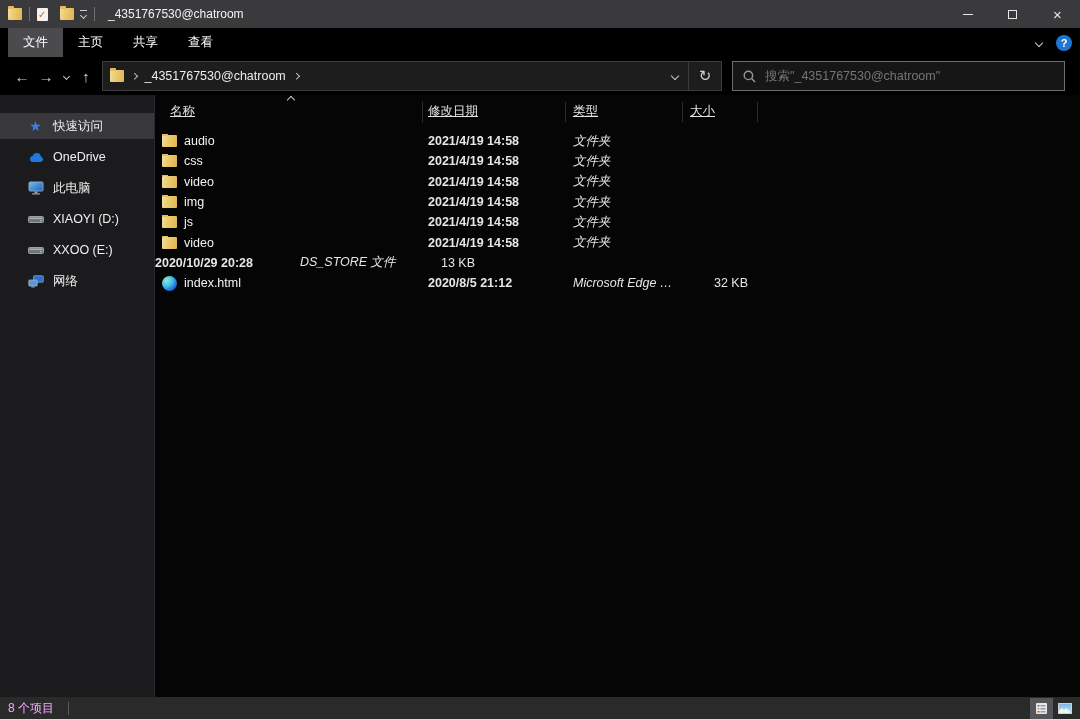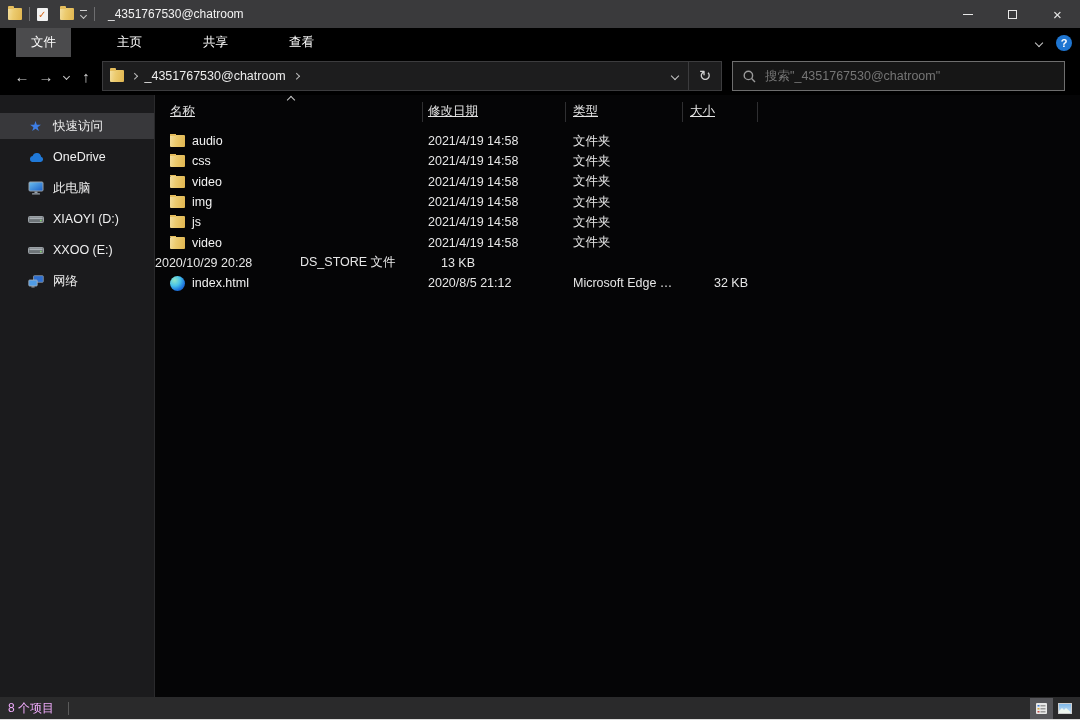--- a/index.html
+++ b/index.html
@@ -21,21 +21,21 @@
   .icon-doc-check { width:11px; height:13px; background:#f2f2f2; border-radius:1px; position:relative; }
   .icon-doc-check::after { content:"✓"; position:absolute; left:1px; top:1px; font-size:10px; font-weight:bold; color:#d4691e; }
   .qat-caret { display:flex; flex-direction:column; align-items:center; margin-left:6px; }
   .qat-caret .bar { width:7px; height:1px; background:#cfcfcf; margin-bottom:2px; }
   .chev { width:6px; height:6px; border-right:1.4px solid #c8c8c8; border-bottom:1.4px solid #c8c8c8; display:inline-block; }
   .chev-down { transform:rotate(45deg); }
   .chev-up { transform:rotate(225deg); }
   .chev-right { transform:rotate(-45deg); width:4.5px; height:4.5px; border-color:#b9b9b9; }
 
   
-  .ribbon { height:29px; background:#000; display:flex; align-items:stretch; position:relative; padding-left:16px;gap:31px; }
+  .ribbon { height:29px; background:#000; display:flex; align-items:stretch; position:relative; padding-left:8px; }
   .tab { padding:0 15px; display:flex; align-items:center; color:#fff; font-size:12.5px; }
   .tab.active { background:#4b4b4d; }
   .ribbon-right { position:absolute; right:8px; top:0; height:29px; display:flex; align-items:center; gap:14px; }
   .help-circle { width:16px; height:16px; border-radius:50%; background:#1f76d2; color:#fff; font-size:11px; font-weight:bold; display:flex; align-items:center; justify-content:center; }
 
   
   .navrow { height:38px; background:#000; display:flex; align-items:center; padding-left:10px; }
   .navbtn { width:24px; height:28px; display:flex; align-items:center; justify-content:center; color:#d5d5d5; font-size:15px; }
   .navbtn.small { width:16px; }
   .addressbox { margin-left:4px; width:620px; height:30px; background:#1d1d1e; border:1px solid #3c3c3e; display:flex; align-items:center; padding-left:7px; }
@@ -56,23 +56,23 @@
   .star-glyph { color:#3e7ee4; font-size:14px; line-height:1; }
 
   .content { flex:1; position:relative; background:#050506; }
   .cols-header { position:absolute; top:5px; left:0; right:0; height:22px; color:#e4e4e4; font-size:12.5px; }
   .col-label { position:absolute; top:3px;text-decoration:underline; }
   .col-sep { position:absolute; top:2px; height:20px; width:1px; background:#2f2f31; }
   .sort-caret { position:absolute; left:133px; top:-3px; }
 
   .rows { position:absolute; top:36px; left:0; right:0; }
   .file-row { height:20.3px; display:flex; align-items:center; color:#e6e6e6; font-size:12.5px; }
-  .c-name { width:273px; display:flex; align-items:center; padding-left:15px; gap:7px; color:#f2f2f2; overflow:hidden; }
-  .c-date { width:145px; }
-  .c-type { width:117px; overflow:hidden; white-space:nowrap; }
+  .c-name { width:273px; display:flex; align-items:center; padding-left:7px; gap:7px; color:#f2f2f2; overflow:hidden; }
+  .c-date { width:145px;font-weight:bold; }
+  .c-type { width:117px; overflow:hidden; white-space:nowrap;font-style:italic; }
   .c-size { width:58px; text-align:right; }
 
   .ficon { flex-shrink:0; display:inline-block; }
   .icon-folder { width:15px; height:12px; background:linear-gradient(100deg,#f3dfa0 0%,#eccb6f 40%,#e0b54f 100%); border-radius:1px; position:relative; }
   .icon-folder::before { content:""; position:absolute; top:-2.5px; left:0; width:6px; height:3px; background:#e5bd5c; border-radius:1px 1px 0 0; }
   .icon-file { width:11px; height:14px; background:#f4f4f4; border-radius:1px; position:relative; margin-left:2px; }
   .icon-file::before { content:""; position:absolute; top:0; right:0; border-top:4px solid #050506; border-left:4px solid transparent; }
   .icon-file::after { content:""; position:absolute; top:0; right:0; border-bottom:4px solid #c9c9c9; border-right:4px solid transparent; transform:translate(-0.5px,0.5px); }
   .icon-edge { width:15px; height:15px; border-radius:50%; background:radial-gradient(circle at 30% 28%, #8fe6c9 0%, #47c2ea 38%, #1e74dd 68%, #14459c 100%); }
 

